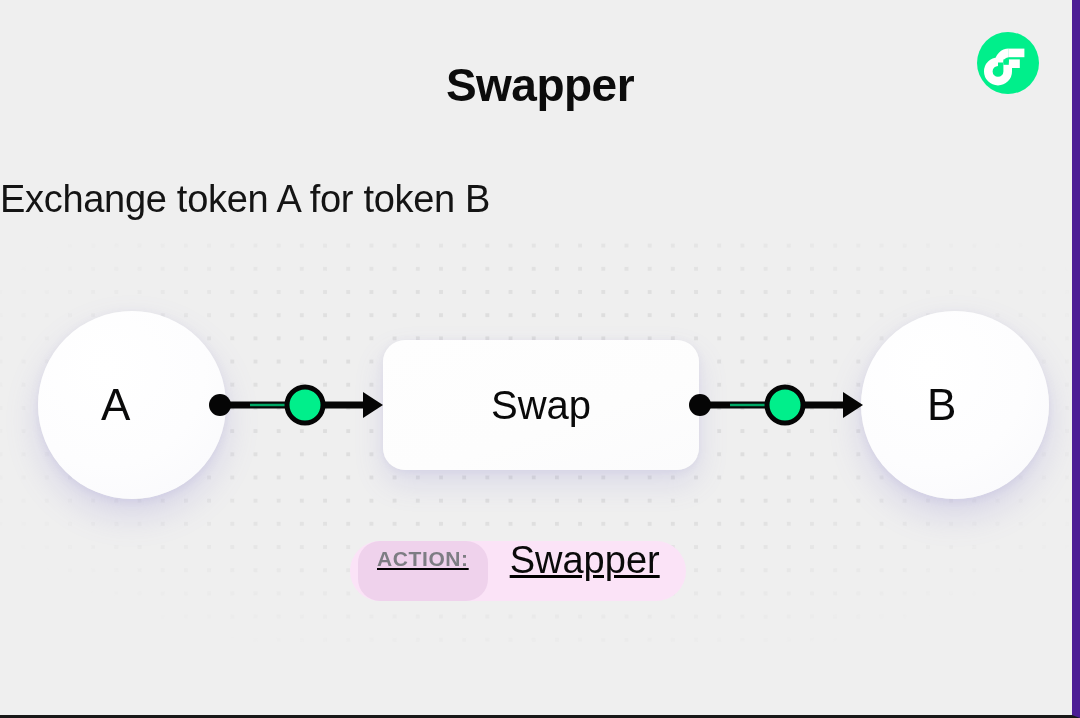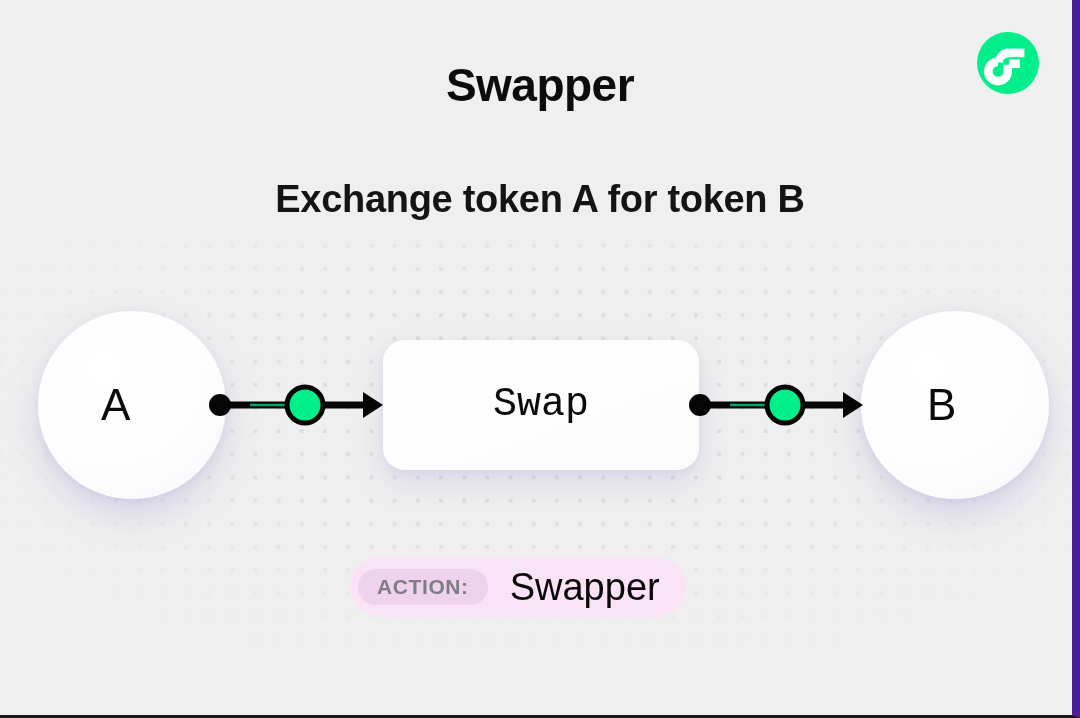--- a/index.html
+++ b/index.html
@@ -47,23 +47,23 @@
     font-size: 46px;
     font-weight: bold;
     color: #0c0c0c;
     letter-spacing: -0.5px;
   }
   #subtitle {
     position: absolute;
     left: 0;
     top: 178px;
     width: 1080px;
-    text-align: center;
+    text-align: left;
     font-size: 38px;
-    font-weight: 700;
+    font-weight: 400;
     color: #141414;
     letter-spacing: -0.3px;
   }
 
   
   #brand-logo {
     position: absolute;
     right: 33px;
     top: 32px;
     width: 62px;
@@ -110,40 +110,39 @@
                 0 2px 8px rgba(120,110,200,0.09);
     display: flex;
     align-items: center;
     justify-content: center;
   }
   #swap-label {
     font-size: 40px;
     font-weight: 400;
     color: #0a0a0a;
     line-height: 1;
-    font-family: Liberation Mono, monospace;
   }
 
   
   .connector { position: absolute; top: 381px; height: 48px; }
   #connector-left  { left: 205px; width: 178px; }
   #connector-right { left: 685px; width: 178px; }
   .connector svg { display: block; }
 
   
   #action-badge {
     position: absolute;
     left: 350px;
-    top: 557px;
+    top: 541px;
     height: 60px;
     background: #fbe3f7;
     border-radius: 30px;
     display: flex;
-    align-items: center;
     padding: 0 26px 0 8px;
+    text-decoration: underline;
   }
   #action-chip {
     background: #efd2ec;
     border-radius: 22px;
     padding: 7px 19px 8px;
     font-size: 21px;
     font-weight: bold;
     letter-spacing: 0.6px;
     color: #7d7d83;
     line-height: 1;

